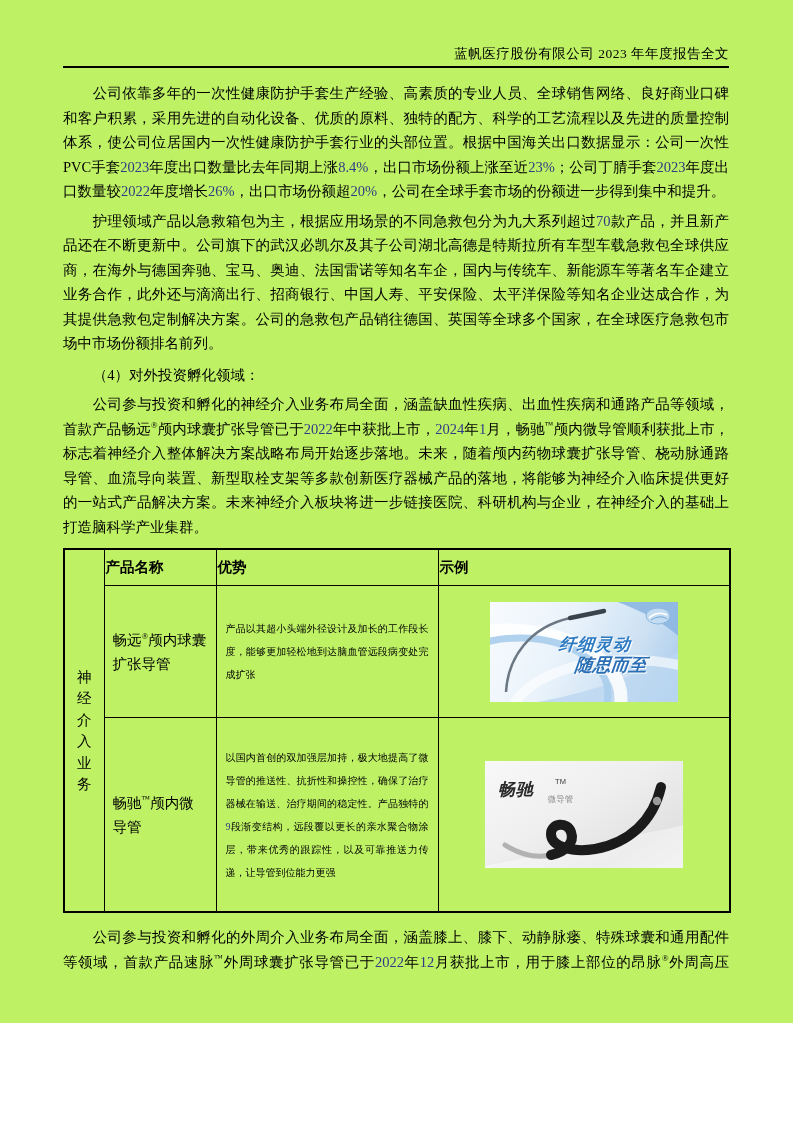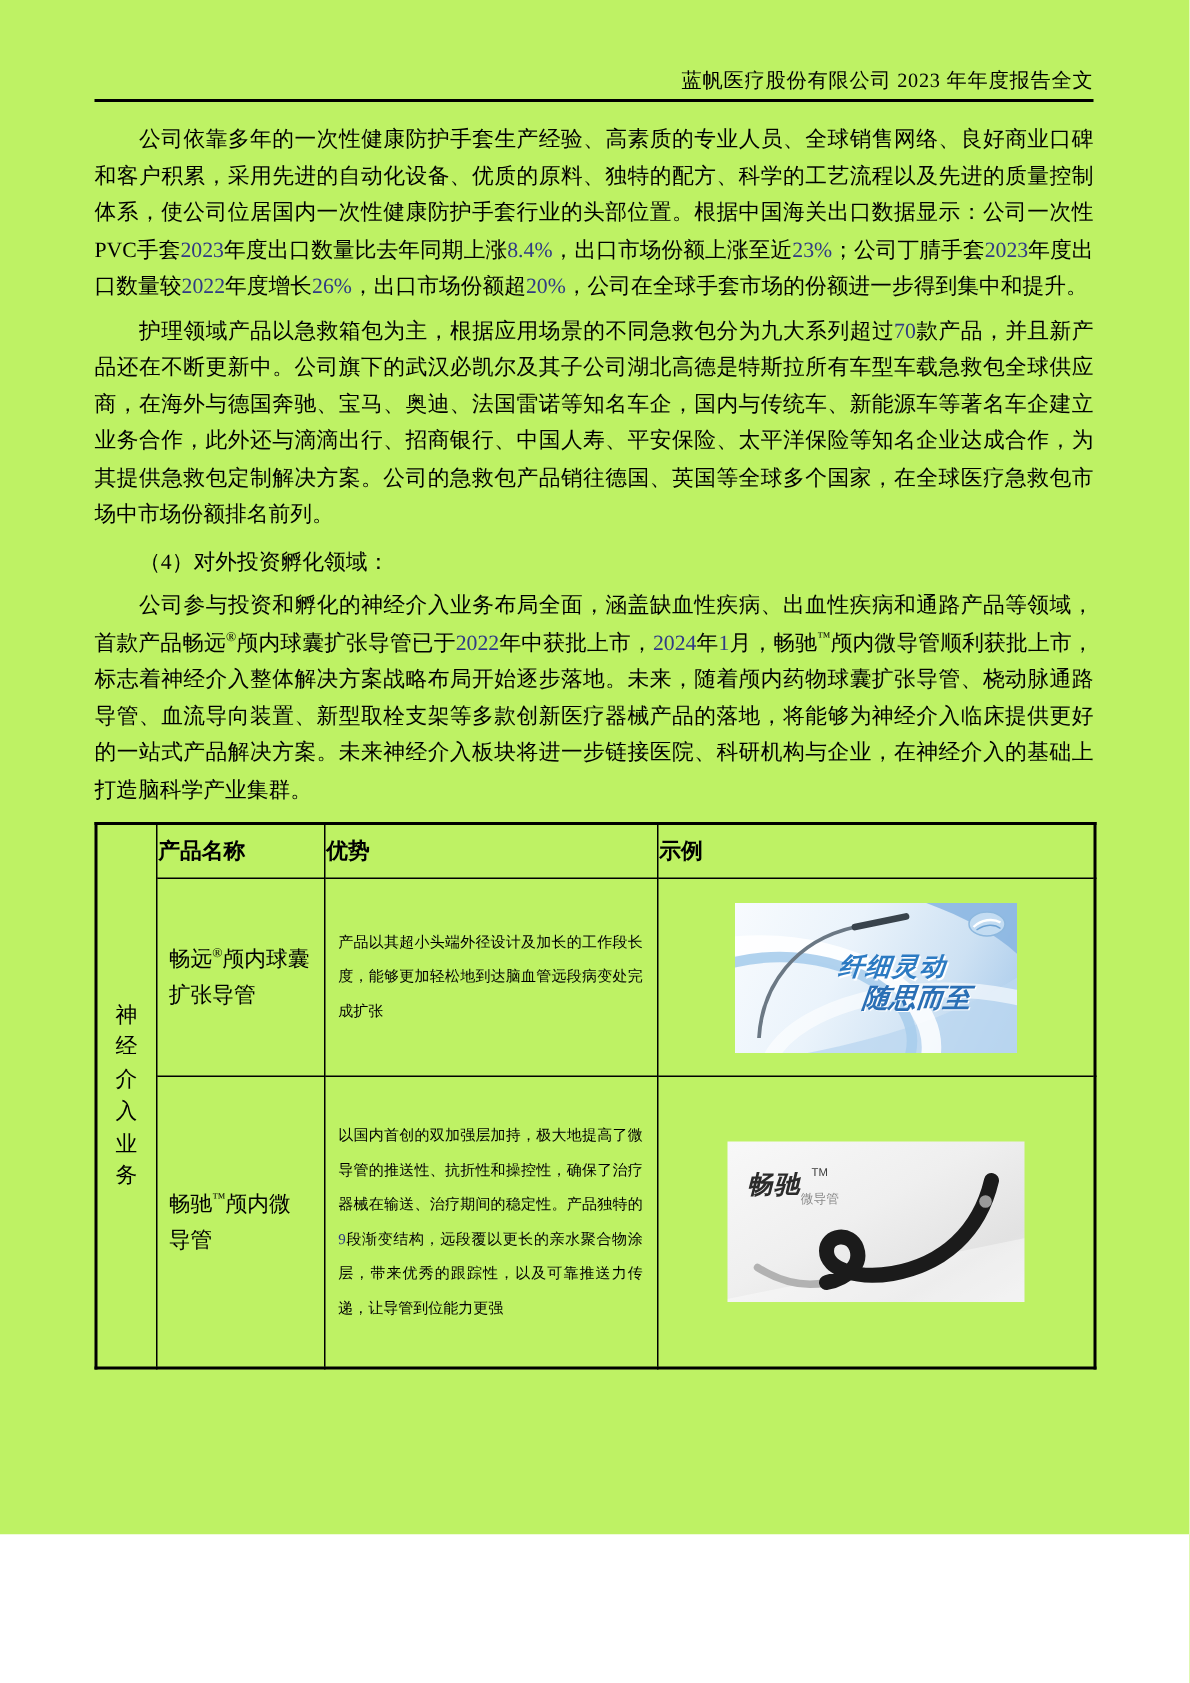--- a/index.html
+++ b/index.html
@@ -34,21 +34,21 @@
                font-family:"Liberation Sans","DejaVu Sans",sans-serif;transform:skewX(-6deg);}
   .p1l1{font-size:17px;color:#2c7ac2;letter-spacing:1px;text-shadow:1px 1px 0 #ffffff;}
   .p1l2{font-size:18px;color:#2a6fb5;margin-left:36px;margin-top:-3px;text-shadow:1px 1px 0 #ffffff;}
   .promo1-badge{position:absolute;top:5px;right:7px;width:26px;height:18px;}
   
   .promo2{position:relative;width:198px;height:107px;margin:0 auto;overflow:hidden;
           background:linear-gradient(150deg,#f8f8f8 0%,#efefef 45%,#e2e2e2 78%,#ebebeb 100%);}
   .promo2-brand{position:absolute;top:17px;left:13px;display:flex;align-items:flex-start;
                 font-family:"Liberation Sans","DejaVu Sans",sans-serif;color:#2b2b2b;}
   .p2name{font-size:17px;font-weight:bold;font-style:italic;letter-spacing:1px;}
-  .p2right{display:flex;flex-direction:column;margin-left:0;}
+  .p2right{display:flex;flex-direction:column;margin-left:14px;}
   .p2tm{font-size:7.5px;line-height:8px;color:#3a3a3a;}
   .p2sub{font-size:8.5px;line-height:10px;color:#8a8a8a;margin-top:8px;}
 </style>
 </head>
 <body>
 
 <div class="page">
 
   <div class="header-title">蓝帆医疗股份有限公司 2023 年年度报告全文</div>
   <div class="header-rule"></div>
@@ -135,15 +135,16 @@
                   <span class="p2tm">TM</span>
                   <span class="p2sub">微导管</span>
                 </span>
               </div>
             </div>
           </td>
         </tr>
       </tbody>
     </table>
 
+    <p class="para last">公司参与投资和孵化的外周介入业务布局全面，涵盖膝上、膝下、动静脉瘘、特殊球囊和通用配件等领域，首款产品速脉<sup class="rtm">™</sup>外周球囊扩张导管已于<span class="num">2022</span>年<span class="num">12</span>月获批上市，用于膝上部位的昂脉<sup class="rtm">®</sup>外周高压</p>
 
   </div>
 </div>
 
 </body></html>

